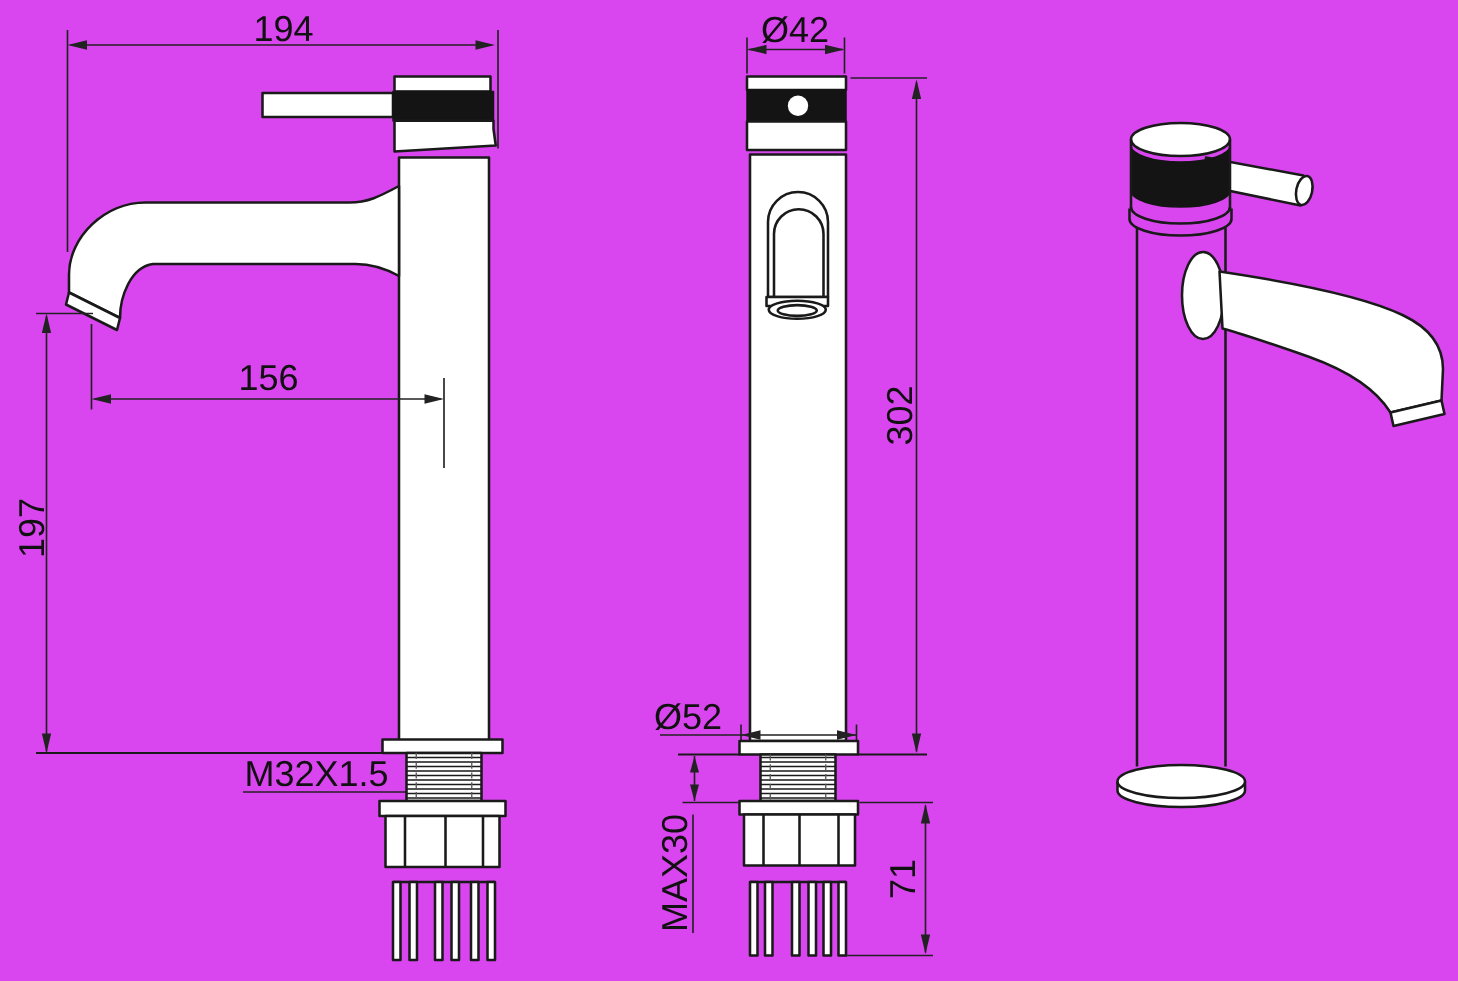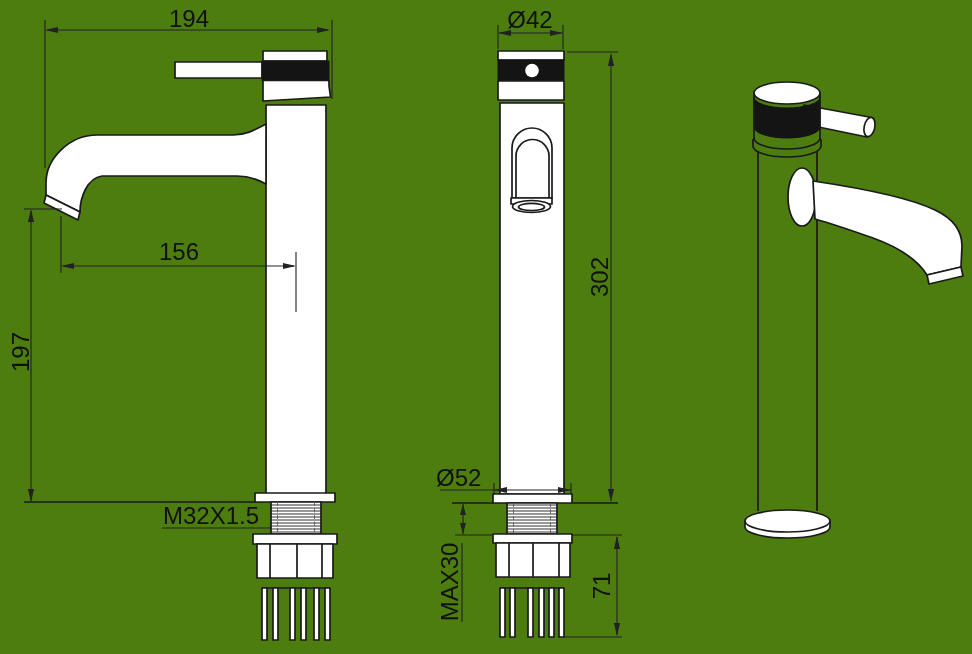--- a/index.html
+++ b/index.html
@@ -1,18 +1,18 @@
 <!DOCTYPE html>
 <html><head>
 <meta charset="utf-8">
 <style>
   html,body{margin:0;padding:0;background:#f4f4f4;}
   .canvas{
     position:relative;width:972px;height:654px;margin:0 auto;
-    background:#4d7c0f;overflow:hidden;
+    background:#d946ef;overflow:hidden;
     font-family:"Liberation Sans",sans-serif;
   }
   svg{position:absolute;inset:0;display:block;}
   .part{fill:#ffffff;stroke:#1a1a1a;stroke-width:1.7;stroke-linejoin:round;}
   .ln{fill:none;stroke:#1a1a1a;stroke-width:1.7;stroke-linecap:butt;}
   .black{fill:#141414;stroke:#141414;stroke-width:1;}
   .dim{fill:none;stroke:#222222;stroke-width:1.1;}
   .thick{fill:none;stroke:#1a1a1a;stroke-width:1.4;}
   .arr{fill:#222222;stroke:none;}
   .hatch{fill:none;stroke:#1a1a1a;stroke-width:0.9;}

